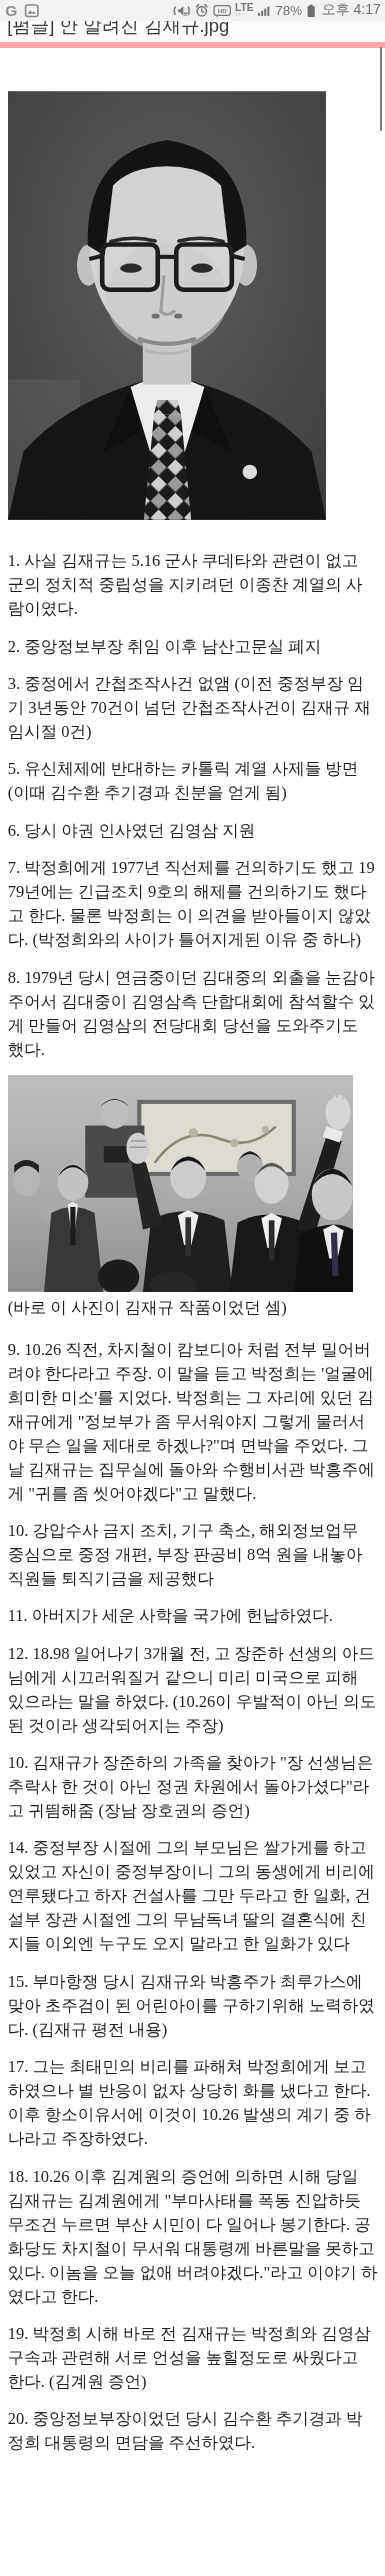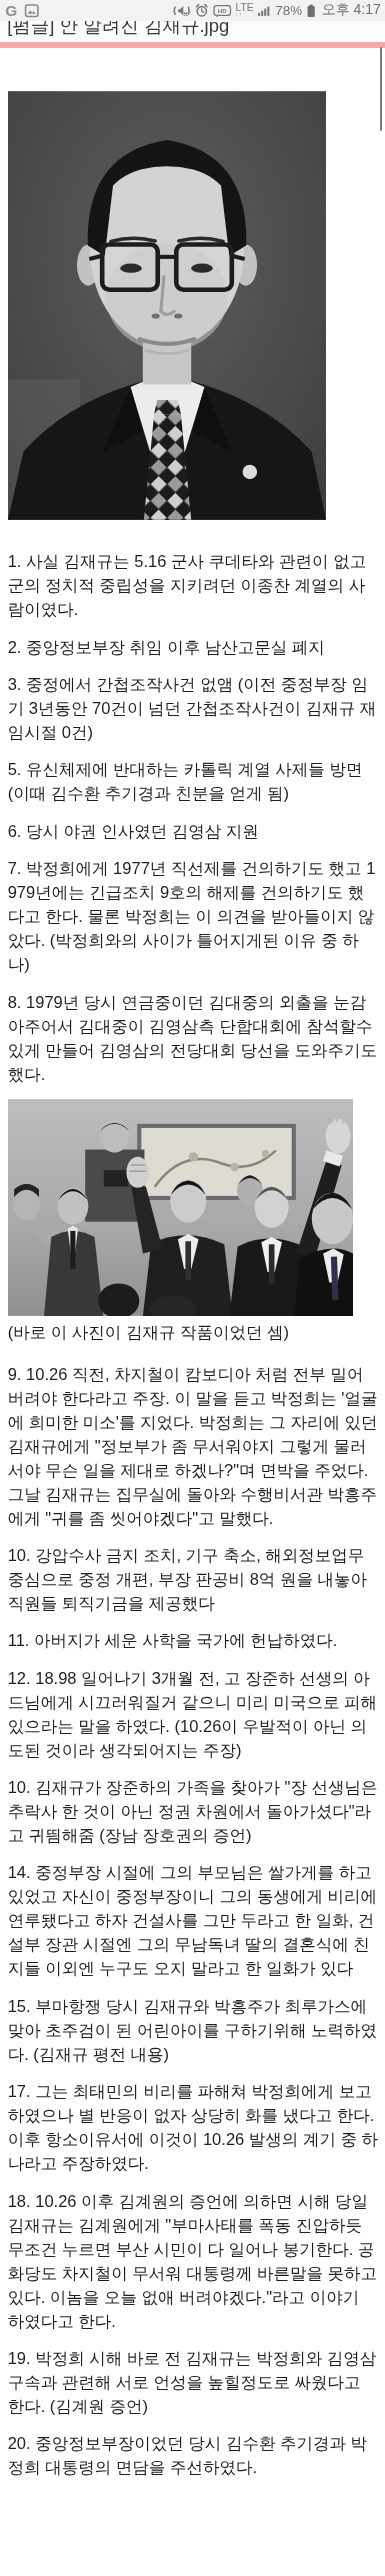--- a/index.html
+++ b/index.html
@@ -14,36 +14,36 @@
     height:20.6px;background:#f2f2f2;display:flex;align-items:center;
     padding:0 5.2px;box-sizing:border-box;color:#6f6f6f;
   }
   .sb-left{display:flex;align-items:center;gap:7.2px;}
   .sb-right{margin-left:auto;display:flex;align-items:center;gap:3.6px;}
   .sb-ico{display:block;}
   .g-logo{font-size:15.5px;font-weight:bold;color:#8f8f8f;line-height:15.5px;}
   .sb-txt{font-size:13.4px;color:#6f6f6f;}
   .sb-time{font-size:14px;color:#6f6f6f;margin-left:2.1px;}
   .lte-wrap{display:flex;flex-direction:column;align-items:flex-start;line-height:1;}
-  .lte-txt{font-size:10.3px;font-weight:normal;color:#787878;}
+  .lte-txt{font-size:10.3px;font-weight:bold;color:#787878;}
   .lte-arrows{font-size:5.7px;color:#9a9a9a;letter-spacing:0.5px;margin-top:-1px;}
   
   #header{
     height:21.6px;background:#fbfbfb;border-bottom:6px solid #fca5a5;
     position:relative;overflow:hidden;padding-left:8px;
   }
   #filename{
     position:absolute;left:7.2px;top:-7.7px;
     font-size:18.5px;color:#3a3a3a;white-space:nowrap;
   }
   
   .content{padding:0 7.7px;}
   .item,.caption,.comment{
     font-size:16.5px;line-height:24px;color:#1f1f1f;
-    margin:0 0 13.4px 0;word-break:break-all;white-space:pre-line;
+    margin:0 0 13.4px 0;word-break:break-all;white-space:pre-line;font-family:Liberation Serif, serif;
   }
   .media{display:block;}
   #portrait{margin:43px 0 29px 0;}
   #groupphoto{margin:8.2px 0 4.1px 0;}
   .caption{margin-bottom:17.5px;}
   
   .scrollbar{position:absolute;width:2.6px;border-radius:1.5px;}
   #scrollbar-top{right:3.6px;top:47px;height:84px;background:#7d7d7d;}
 </style>
 </head>

